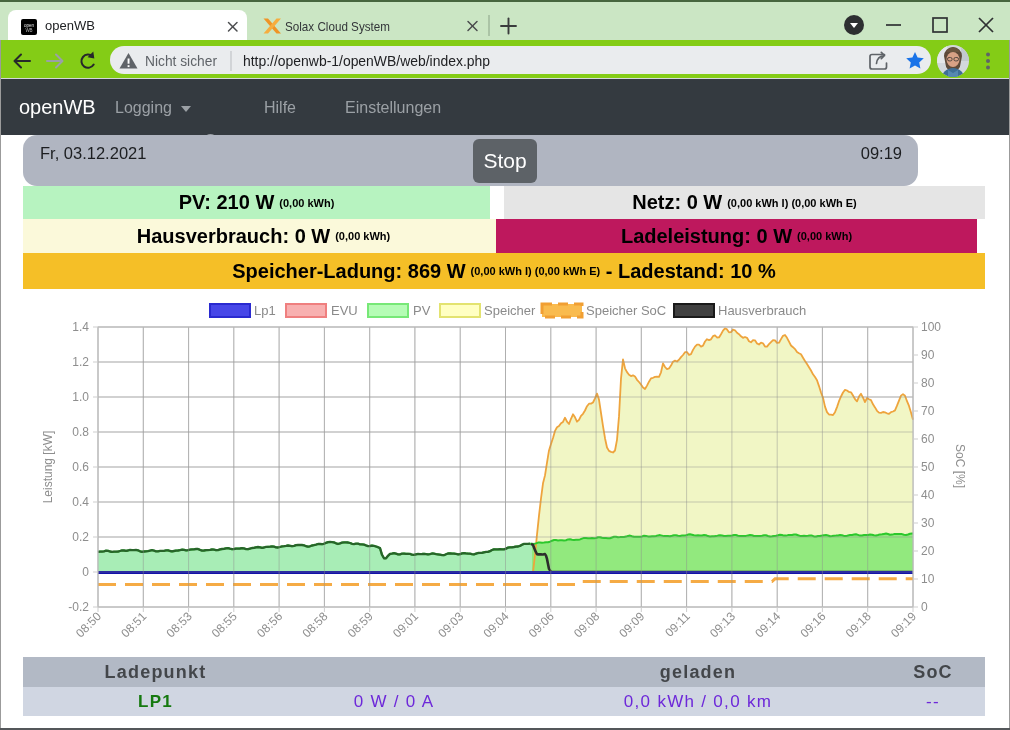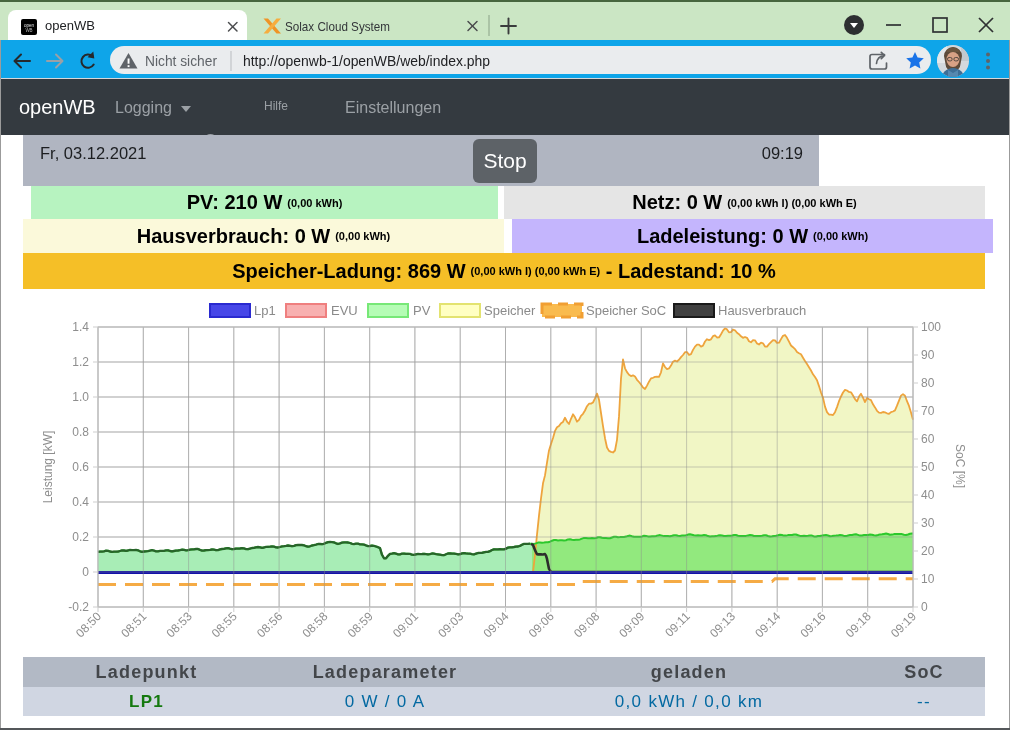--- a/index.html
+++ b/index.html
@@ -2,37 +2,37 @@
 <html><head><meta charset="utf-8">
 <style>
 * { margin:0; padding:0; box-sizing:border-box; }
 body { width:1010px; height:730px; position:relative; font-family:"Liberation Sans",sans-serif; background:#ffffff; overflow:hidden; }
 .abs { position:absolute; }
 
 #titlebar { left:0; top:0; width:1010px; height:40px; background:#cbe6c4; border-top:2px solid #47663f; }
 #tab1 { position:absolute; left:8px; top:8px; width:239px; height:32px; background:#ffffff; border-radius:8px 8px 0 0; }
 #tab1 .fav { position:absolute; left:13px; top:9px; width:16px; height:16px; background:#000; border-radius:2px; }
 #tab1 .ttl { position:absolute; left:37px; top:8px; font-size:13px; color:#202124; }
-#addrbar { left:0; top:40px; width:1010px; height:39px; background:#0ea5e9; border-bottom:1px solid #d5d7da; }
+#addrbar { left:0; top:40px; width:1010px; height:39px; background:#84cc16; border-bottom:1px solid #d5d7da; }
 #omni { left:110px; top:6px; width:821px; height:28px; background:#eaecee; border-radius:14px; }
 #navbar { left:0; top:79px; width:1010px; height:56px; background:#343a40; color:#fff; }
-#datebar { left:23px; top:135px; width:796px; height:51px; background:#b0b5c1; }
-.row1l { left:23px; top:186px; width:467px; height:33px; background:#b7f3c0;margin-left:8px; }
+#datebar { left:23px; top:135px; width:895px; height:51px; background:#b0b5c1;border-radius:14px; }
+.row1l { left:23px; top:186px; width:467px; height:33px; background:#b7f3c0; }
 .row1r { left:504px; top:186px; width:481px; height:33px; background:#e5e5e5; }
 .row2l { left:23px; top:219px; width:481px; height:34px; background:#fbf9da;text-align:center; }
-.row2r { left:512px; top:219px; width:481px; height:34px; background:#c4b5fd; }
+.row2r { left:496px; top:219px; width:481px; height:34px; background:#be185d; }
 .row3 { left:23px; top:253px; width:962px; height:36px; background:#f5bf27; }
 .cell { display:flex; align-items:center; justify-content:center; font-weight:bold; color:#000; font-size:20px; }
 .cell small { font-size:11px; font-weight:bold; margin-left:5px; }
 
 #thead { left:23px; top:657px; width:962px; height:30px; background:#b2b9c5; }
 #tdata { left:23px; top:687px; width:962px; height:29px; background:#d0d6e2; }
-.tc { position:absolute; top:0; height:100%; display:flex; align-items:center; justify-content:center; }
+.tc { position:absolute; top:0; height:100%; display:flex; align-items:center; justify-content:center;margin-left:9px; }
 #thead .tc { font-weight:bold; color:#43464a; font-size:18px; letter-spacing:1.2px; }
-#tdata .tc { color:#0369a1; font-size:17px; letter-spacing:1.3px; }
+#tdata .tc { color:#6d28d9; font-size:17px; letter-spacing:1.3px; }
 svg text { font-family:"Liberation Sans",sans-serif; }
 </style></head>
 <body>
 <div class="abs" style="left:0;top:40px;width:1px;height:688px;background:#9b9b9b;z-index:50;"></div>
 <div class="abs" style="left:1009px;top:40px;width:1px;height:688px;background:#9b9b9b;z-index:50;"></div>
 <div class="abs" style="left:0;top:728px;width:1010px;height:2px;background:#54575a;z-index:50;"></div>
 <div class="abs" id="titlebar">
  <svg class="abs" style="left:0;top:0" width="1010" height="40">
 
   <g>
@@ -132,21 +132,21 @@
   </g>
  </svg>
 </div>
 <div class="abs" id="navbar">
  <div class="abs" style="left:19px;top:17px;font-size:20px;color:#ffffff;">openWB</div>
  <div class="abs" style="left:115px;top:20px;font-size:16px;color:#9ba0a5;">Logging</div>
  <svg class="abs" style="left:180px;top:26px" width="12" height="8">
       <path d="M1 1 L6 7 L11 1 Z" fill="#9ba0a5"></path>
     </svg>
  <div class="abs" style="left:205px;top:20px;font-size:16px;color:#9ba0a5;margin-top:33px;">Status</div>
- <div class="abs" style="left:264px;top:20px;font-size:12px;color:#9ba0a5;">Hilfe</div>
+ <div class="abs" style="left:264px;top:20px;font-size:16px;color:#9ba0a5;">Hilfe</div>
  <div class="abs" style="left:313px;top:20px;font-size:16px;color:#9ba0a5;margin-left:32px;">Einstellungen</div>
 </div>
 <div class="abs" id="datebar">
  <div class="abs" style="left:17px;top:9px;font-size:16.5px;color:#1c1e21;">Fr, 03.12.2021</div>
  <div class="abs" style="left:450px;top:4px;width:64px;height:44px;background:#5d6267;border-radius:6px;display:flex;align-items:center;justify-content:center;color:#fff;font-size:21px;text-align:center;">Stop</div>
  <div class="abs" style="right:16px;top:9px;font-size:16.5px;color:#1c1e21;">09:19</div>
 </div>
 <div class="abs cell row1l">PV: 210 W <small>(0,00 kWh)</small></div>
 <div class="abs cell row1r">Netz: 0 W <small>(0,00 kWh I) (0,00 kWh E)</small></div>
 <div class="abs cell row2l">Hausverbrauch: 0 W <small>(0,00 kWh)</small></div>
@@ -317,21 +317,20 @@
 <rect x="440" y="304" width="40" height="13" fill="#ffffc2" stroke="#e3e370" stroke-width="2"></rect>
 <text x="484" y="315">Speicher</text>
 <rect x="542" y="304" width="40" height="13" fill="#f9bb4e" stroke="#f19f33" stroke-width="3" stroke-dasharray="10 6"></rect>
 <text x="586" y="315">Speicher SoC</text>
 <rect x="674" y="304" width="40" height="13" fill="#404040" stroke="#1a1a1a" stroke-width="2"></rect>
 <text x="718" y="315">Hausverbrauch</text>
     </g>
 </svg>
 <div class="abs" id="thead">
  <div class="tc" style="left:0;width:247px">Ladepunkt</div>
- <div class="tc" style="left:247px;width:230px">Ladeparameter</div>
  <div class="tc" style="left:477px;width:378px">geladen</div>
  <div class="tc" style="left:820px;width:162px">SoC</div>
 </div>
 <div class="abs" id="tdata">
  <div class="tc" style="left:0;width:247px;color:#15790f;font-weight:bold;">LP1</div>
  <div class="tc" style="left:247px;width:230px">0 W / 0 A</div>
  <div class="tc" style="left:477px;width:378px">0,0 kWh / 0,0 km</div>
  <div class="tc" style="left:820px;width:162px">--</div>
 </div>
 </body></html>

